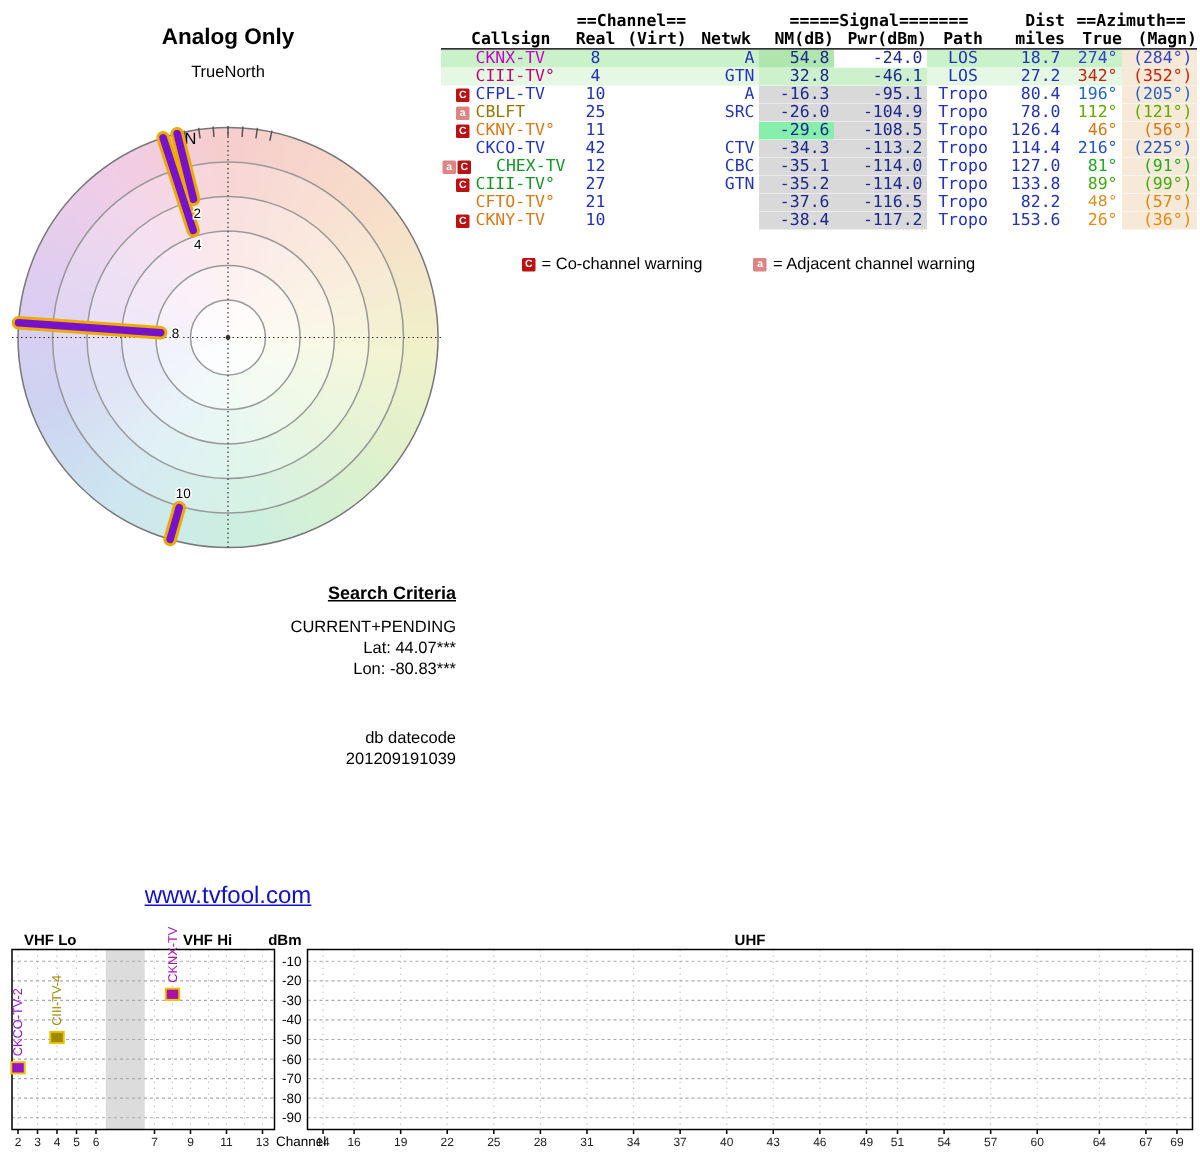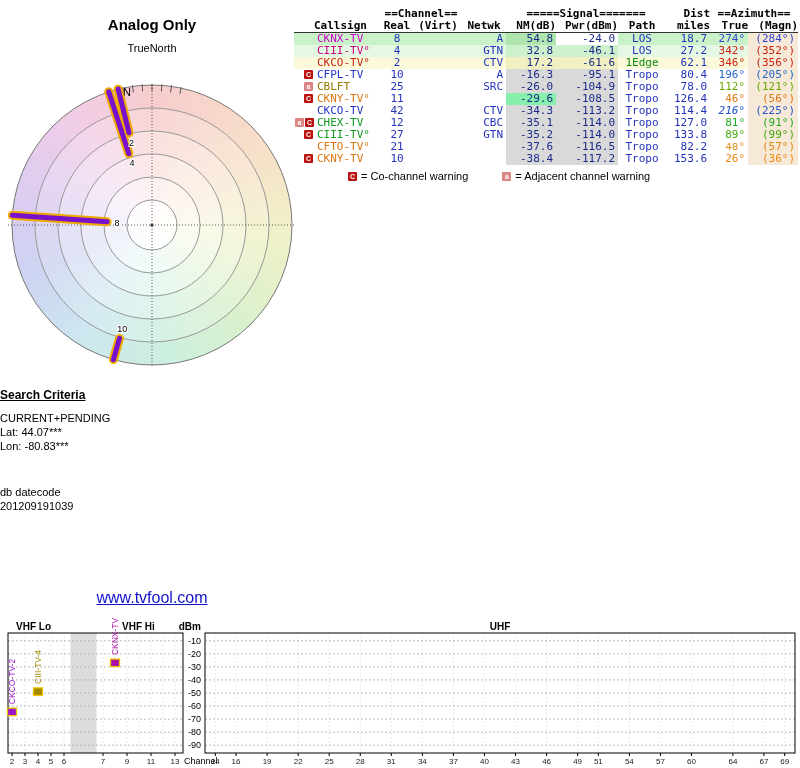--- a/index.html
+++ b/index.html
@@ -22,21 +22,21 @@
 .num{color:#2233bb}
 .sig{color:#1b2a8a}
 .magn{background:#f7e9d7}
 .warn{padding:0 1px 0 0 !important;text-align:right}
 .wicon{display:inline-block;width:9px;height:9px;line-height:9px;font-size:7px;font-weight:bold;color:#fff;text-align:center;border-radius:1px;margin-left:1px;font-family:"Liberation Sans",sans-serif;vertical-align:1px}
 .co{background:#bb1111}
 .adj{background:#dd8484}
 #legend{left:348px;top:170px;font-size:11px}
 #legend .part{margin-right:34px}
 #legend .wicon{margin-right:4px;margin-left:0}
-#search{left:0;top:388px;width:304px;text-align:left;font-size:11px;line-height:14px}
+#search{left:0;top:388px;width:304px;text-align:right;font-size:11px;line-height:14px}
 #search-title{font-size:12px;font-weight:bold;text-decoration:underline;margin-bottom:9px}
 #db-block{margin-top:32px}
 #tvfool-link{left:0;top:589px;width:304px;text-align:center;font-size:16px}
 #tvfool-link a{color:#1111cc}
 #spectrum{left:0;top:618px}
 svg text{font-family:"Liberation Sans",sans-serif}
 </style>
 </head>
 <body>
 
@@ -152,33 +152,20 @@
         <td class="c num">4</td>
         <td class="c num"></td>
         <td class="r num">GTN</td>
         <td class="r sig" style="background: rgb(205, 240, 205);">32.8</td>
         <td class="r sig" style="background: rgb(205, 240, 205);">-46.1</td>
         <td class="c" style="color: rgb(34, 51, 187);">LOS</td>
         <td class="r num">27.2</td>
         <td class="r" style="color: rgb(204, 34, 17);">342°</td>
         <td class="r magn" style="color: rgb(204, 34, 17);">(352°)</td>
       </tr>
-      <tr style="background: rgb(250, 250, 219);">
-        <td class="warn"></td>
-        <td class="l" style="color: rgb(204, 34, 17);">CKCO-TV°</td>
-        <td class="c num">2</td>
-        <td class="c num"></td>
-        <td class="r num">CTV</td>
-        <td class="r sig" style="background: rgb(240, 240, 192);">17.2</td>
-        <td class="r sig" style="background: rgb(240, 240, 192);">-61.6</td>
-        <td class="c" style="color: rgb(17, 136, 17);">1Edge</td>
-        <td class="r num">62.1</td>
-        <td class="r" style="color: rgb(204, 34, 17);">346°</td>
-        <td class="r magn" style="color: rgb(204, 34, 17);">(356°)</td>
-      </tr>
       <tr style="background: rgb(255, 255, 255);">
         <td class="warn"><span class="wicon co">C</span></td>
         <td class="l" style="color: rgb(34, 51, 204);">CFPL-TV</td>
         <td class="c num">10</td>
         <td class="c num"></td>
         <td class="r num">A</td>
         <td class="r sig" style="background: rgb(217, 217, 217);">-16.3</td>
         <td class="r sig" style="background: rgb(217, 217, 217);">-95.1</td>
         <td class="c" style="color: rgb(34, 51, 187);">Tropo</td>
         <td class="r num">80.4</td>
@@ -214,26 +201,26 @@
       <tr style="background: rgb(255, 255, 255);">
         <td class="warn"></td>
         <td class="l" style="color: rgb(34, 51, 204);">CKCO-TV</td>
         <td class="c num">42</td>
         <td class="c num"></td>
         <td class="r num">CTV</td>
         <td class="r sig" style="background: rgb(217, 217, 217);">-34.3</td>
         <td class="r sig" style="background: rgb(217, 217, 217);">-113.2</td>
         <td class="c" style="color: rgb(34, 51, 187);">Tropo</td>
         <td class="r num">114.4</td>
-        <td class="r" style="color: rgb(34, 85, 204); font-style: italic;">216°</td>
+        <td class="r" style="color: rgb(34, 85, 204);">216°</td>
         <td class="r magn" style="color: rgb(34, 85, 204);">(225°)</td>
       </tr>
       <tr style="background: rgb(255, 255, 255);">
         <td class="warn"><span class="wicon adj">a</span><span class="wicon co">C</span></td>
-        <td class="l" style="color: rgb(17, 153, 34);">CHEX-TV</td>
+        <td class="l" style="color: rgb(17, 153, 34); text-align: right;">CHEX-TV</td>
         <td class="c num">12</td>
         <td class="c num"></td>
         <td class="r num">CBC</td>
         <td class="r sig" style="background: rgb(217, 217, 217);">-35.1</td>
         <td class="r sig" style="background: rgb(217, 217, 217);">-114.0</td>
         <td class="c" style="color: rgb(34, 51, 187);">Tropo</td>
         <td class="r num">127.0</td>
         <td class="r" style="color: rgb(34, 170, 34);">81°</td>
         <td class="r magn" style="color: rgb(34, 170, 34);">(91°)</td>
       </tr>

